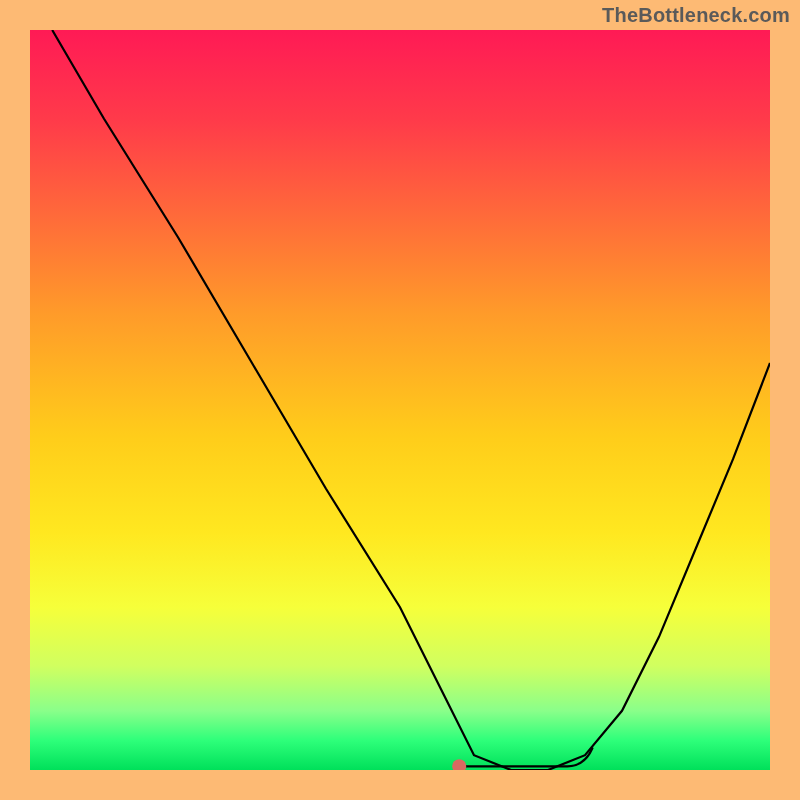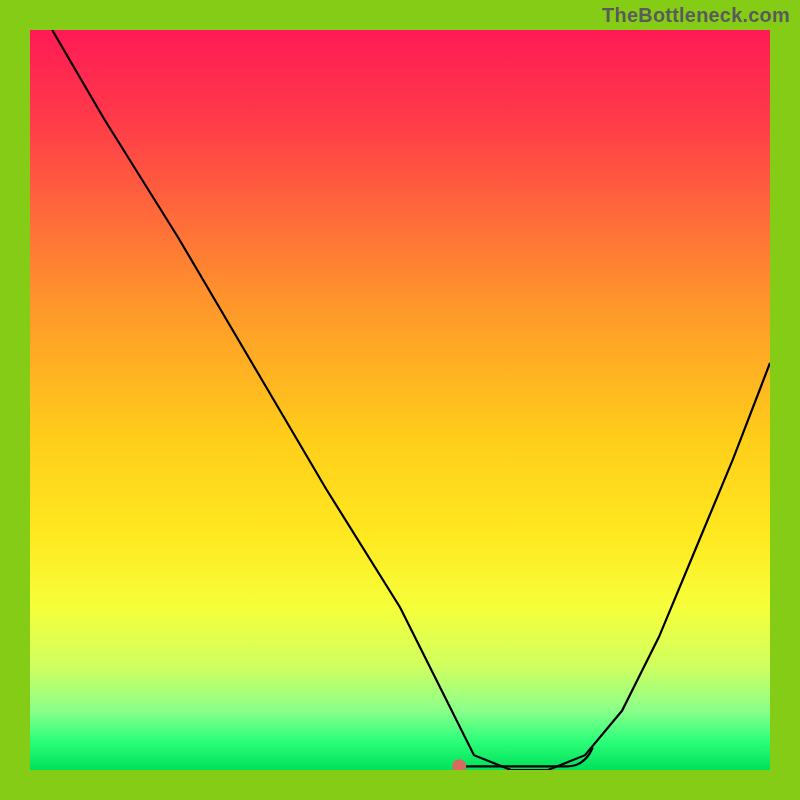--- a/index.html
+++ b/index.html
@@ -7,21 +7,21 @@
     padding: 0;
     width: 800px;
     height: 800px;
     background: #000;
     font-family: Arial, Helvetica, sans-serif;
   }
   .frame {
     position: relative;
     width: 800px;
     height: 800px;
-    background: #84cc16;
+    background: #fdba74;
   }
   .watermark {
     position: absolute;
     top: 4px;
     right: 10px;
     color: #5a5a5a;
     font-size: 20px;
     font-weight: 600;
     letter-spacing: 0.2px;
     z-index: 10;

